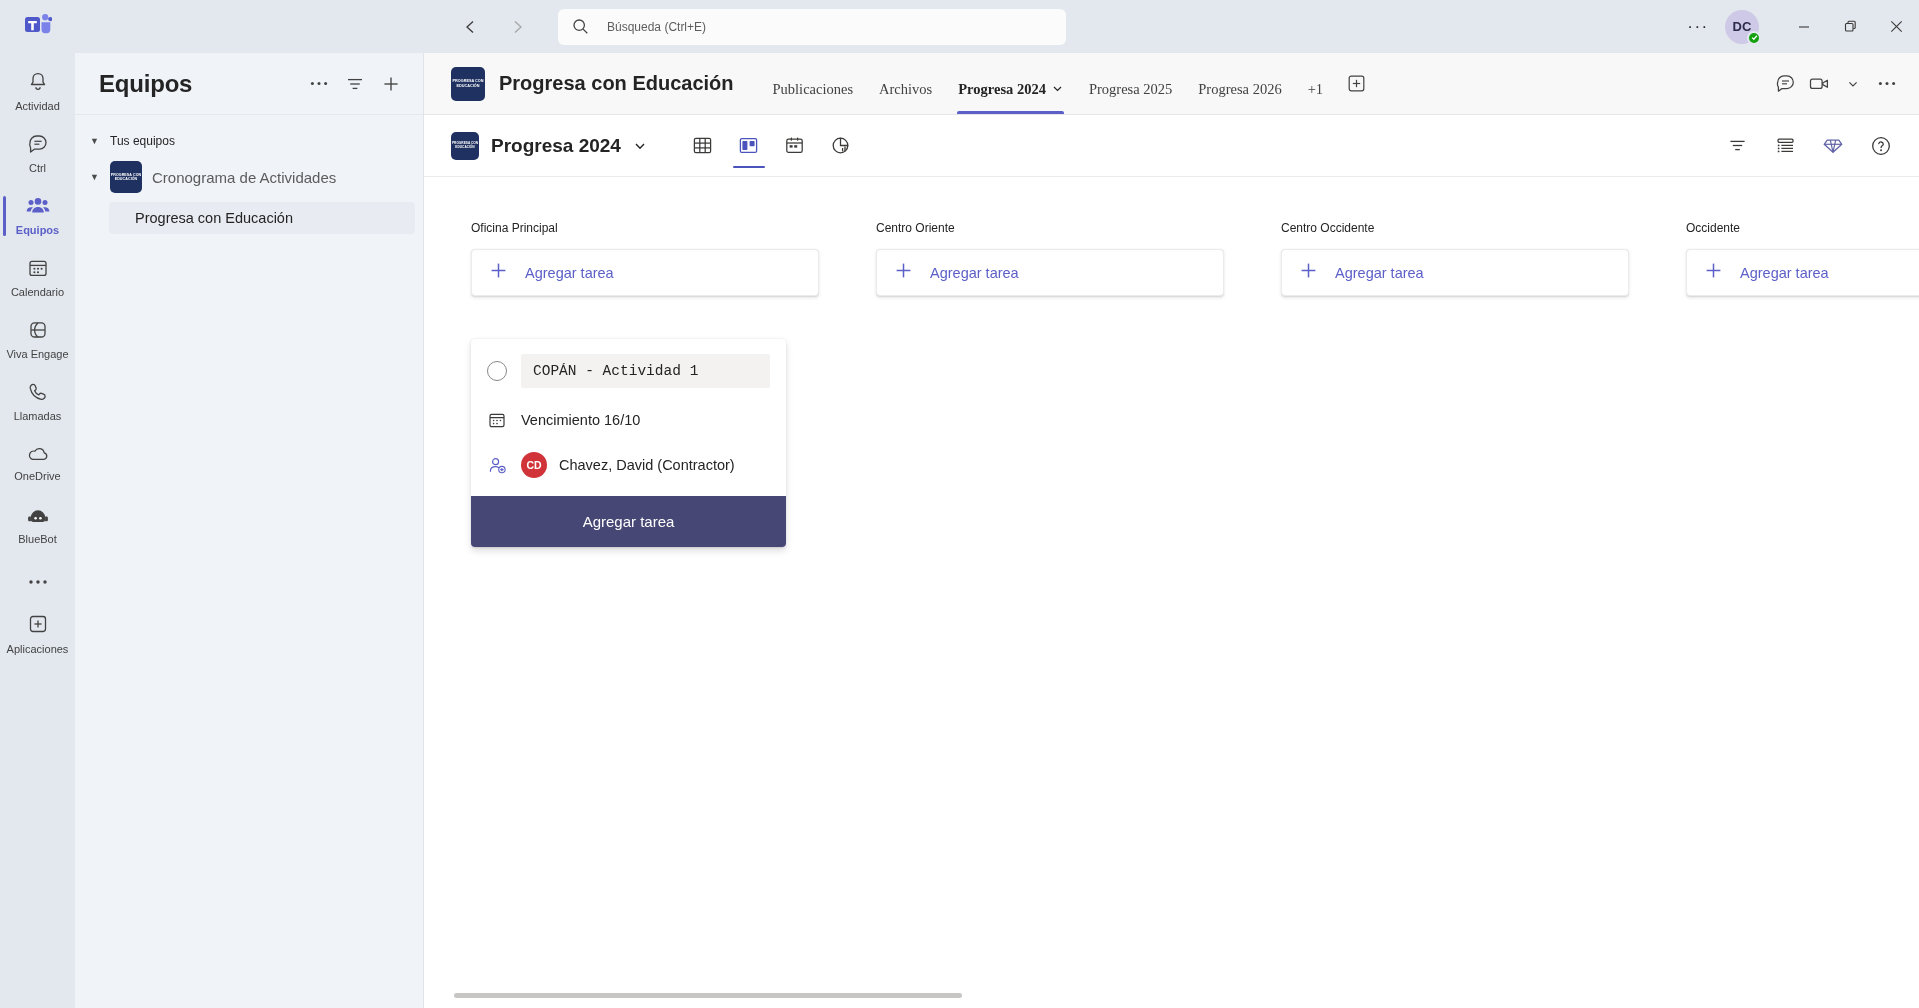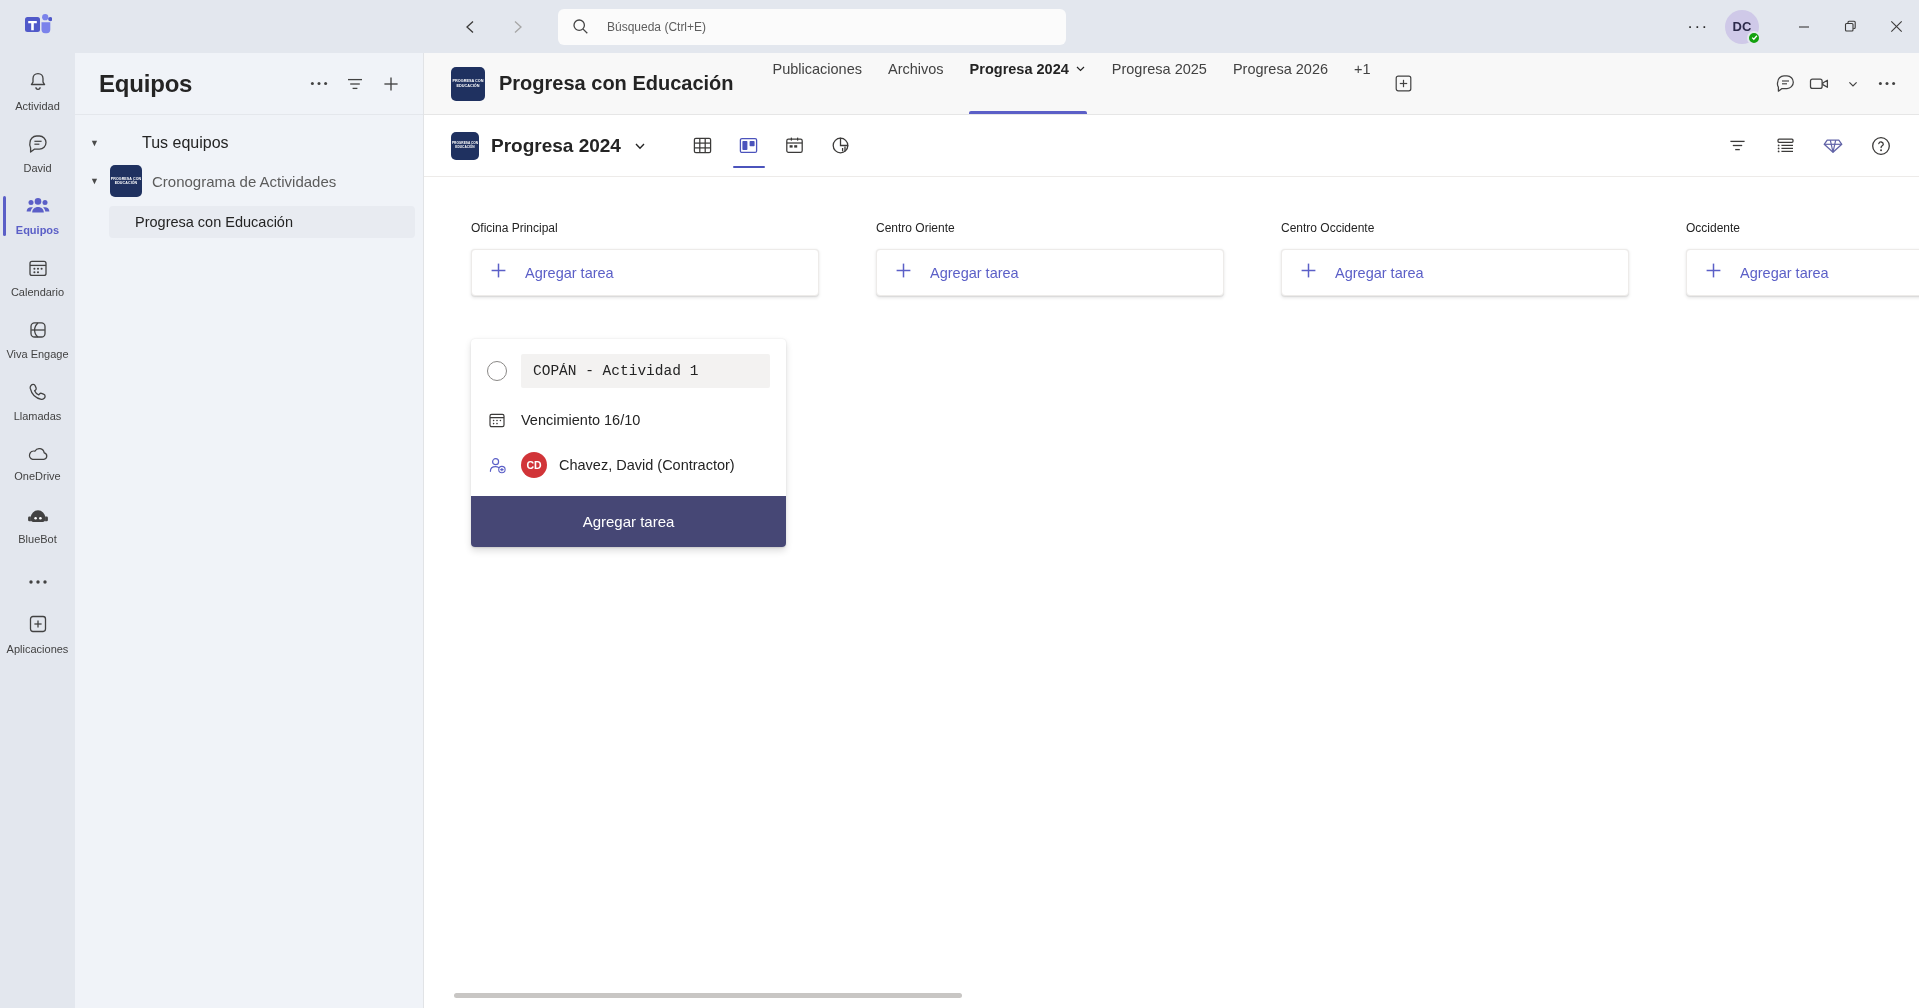--- a/index.html
+++ b/index.html
@@ -99,21 +99,21 @@
     width: 32px; height: 32px; border-radius: 4px;
     display: flex; align-items: center; justify-content: center;
     cursor: pointer; color: #424242; border: none; background: transparent;
   }
   .tp-list { padding-top: 14px; }
   .tp-group {
     display: flex; align-items: center; gap: 10px;
     padding: 5px 0 5px 14px; cursor: pointer;
   }
   .caret { width: 11px; display: flex; justify-content: center; color: #4a4a4a; font-size: 9px; }
-  .tp-group-label { font-size: 16px; color: #242424; margin-left: 32px; }
+  .tp-group-label { font-size: 12px; color: #242424; }
   .tp-team {
     display: flex; align-items: center; gap: 10px;
     padding: 6px 0 6px 14px; cursor: pointer; border-radius: 4px;
     margin: 2px 8px 2px 0;
   }
   .team-avatar {
     width: 32px; height: 32px; border-radius: 5px;
     background: #1f3160; color: #fff;
     display: flex; flex-direction: column; align-items: center; justify-content: center;
     font-size: 3.6px; line-height: 4.4px; font-weight: 700; letter-spacing: 0.1px;
@@ -139,23 +139,23 @@
   .ch-avatar {
     width: 34px; height: 34px; border-radius: 5px;
     background: #1f3160; color: #fff;
     display: flex; flex-direction: column; align-items: center; justify-content: center;
     font-size: 3.8px; line-height: 4.6px; font-weight: 700; text-align: center;
     flex: 0 0 34px; overflow: hidden; margin-right: 14px;
   }
   .ch-title { font-size: 20px; font-weight: 700; color: #242424; white-space: nowrap; }
   .ch-tabs { display: flex; align-items: center; height: 100%; margin-left: 26px; }
   .ch-tab {
-    height: 100%; display: flex; align-items: flex-start; gap: 6px;
-    padding: 8px 13px; font-size: 14.5px; color: #424242;
-    cursor: pointer; position: relative; white-space: nowrap;
+    height: 100%; display: flex; align-items: flex-end; gap: 6px;
+    padding: 16px 13px; font-size: 14.5px; color: #424242;
+    cursor: pointer; position: relative; white-space: nowrap; font-family: Liberation Serif, serif;
   }
   .ch-tab.active { font-weight: 700; color: #242424; }
   .ch-tab.active::after {
     content: ""; position: absolute; left: 12px; right: 12px; bottom: 0;
     height: 3px; background: #5b5fc7; border-radius: 2px 2px 0 0;
   }
   .tab-plus { font-size: 14px; color: #424242; margin-left: 4px; cursor: pointer; }
   .ch-right { margin-left: auto; display: flex; align-items: center; gap: 2px; padding-right: 16px; }
 
   
@@ -332,21 +332,21 @@
       <span class="rail-label">Actividad</span>
     </div>
     <div class="rail-item">
       <span>
         <svg width="22" height="22" viewBox="0 0 22 22">
             <path d="M3 9.6a6.6 6.6 0 0 1 6.6-6.6h2.8A6.6 6.6 0 0 1 19 9.6a6.6 6.6 0 0 1-6.6 6.6H7.3L3.6 19v-4.2A6.5 6.5 0 0 1 3 9.6z" fill="none" stroke="#424242" stroke-width="1.3" stroke-linejoin="round"></path>
             <line x1="7.4" y1="8.3" x2="14.6" y2="8.3" stroke="#424242" stroke-width="1.2"></line>
             <line x1="7.4" y1="11.2" x2="12.4" y2="11.2" stroke="#424242" stroke-width="1.2"></line>
           </svg>
       </span>
-      <span class="rail-label">David</span>
+      <span class="rail-label">Ctrl</span>
     </div>
     <div class="rail-item active">
       <span>
         <svg width="24" height="22" viewBox="0 0 24 22">
           <circle cx="12" cy="6.4" r="3.3" fill="#5b5fc7"></circle>
           <circle cx="5" cy="7.4" r="2.5" fill="#5b5fc7"></circle>
           <circle cx="19" cy="7.4" r="2.5" fill="#5b5fc7"></circle>
           <path d="M6.2 17.4c0-3.3 2.6-5.4 5.8-5.4s5.8 2.1 5.8 5.4z" fill="#5b5fc7"></path>
           <path d="M0.6 16.4c0-2.6 2-4.2 4.4-4.2 .7 0 1.4.1 2 .4-1.3 1-2.1 2.4-2.3 3.8z" fill="#5b5fc7"></path>
           <path d="M23.4 16.4c0-2.6-2-4.2-4.4-4.2-.7 0-1.4.1-2 .4 1.3 1 2.1 2.4 2.3 3.8z" fill="#5b5fc7"></path>

